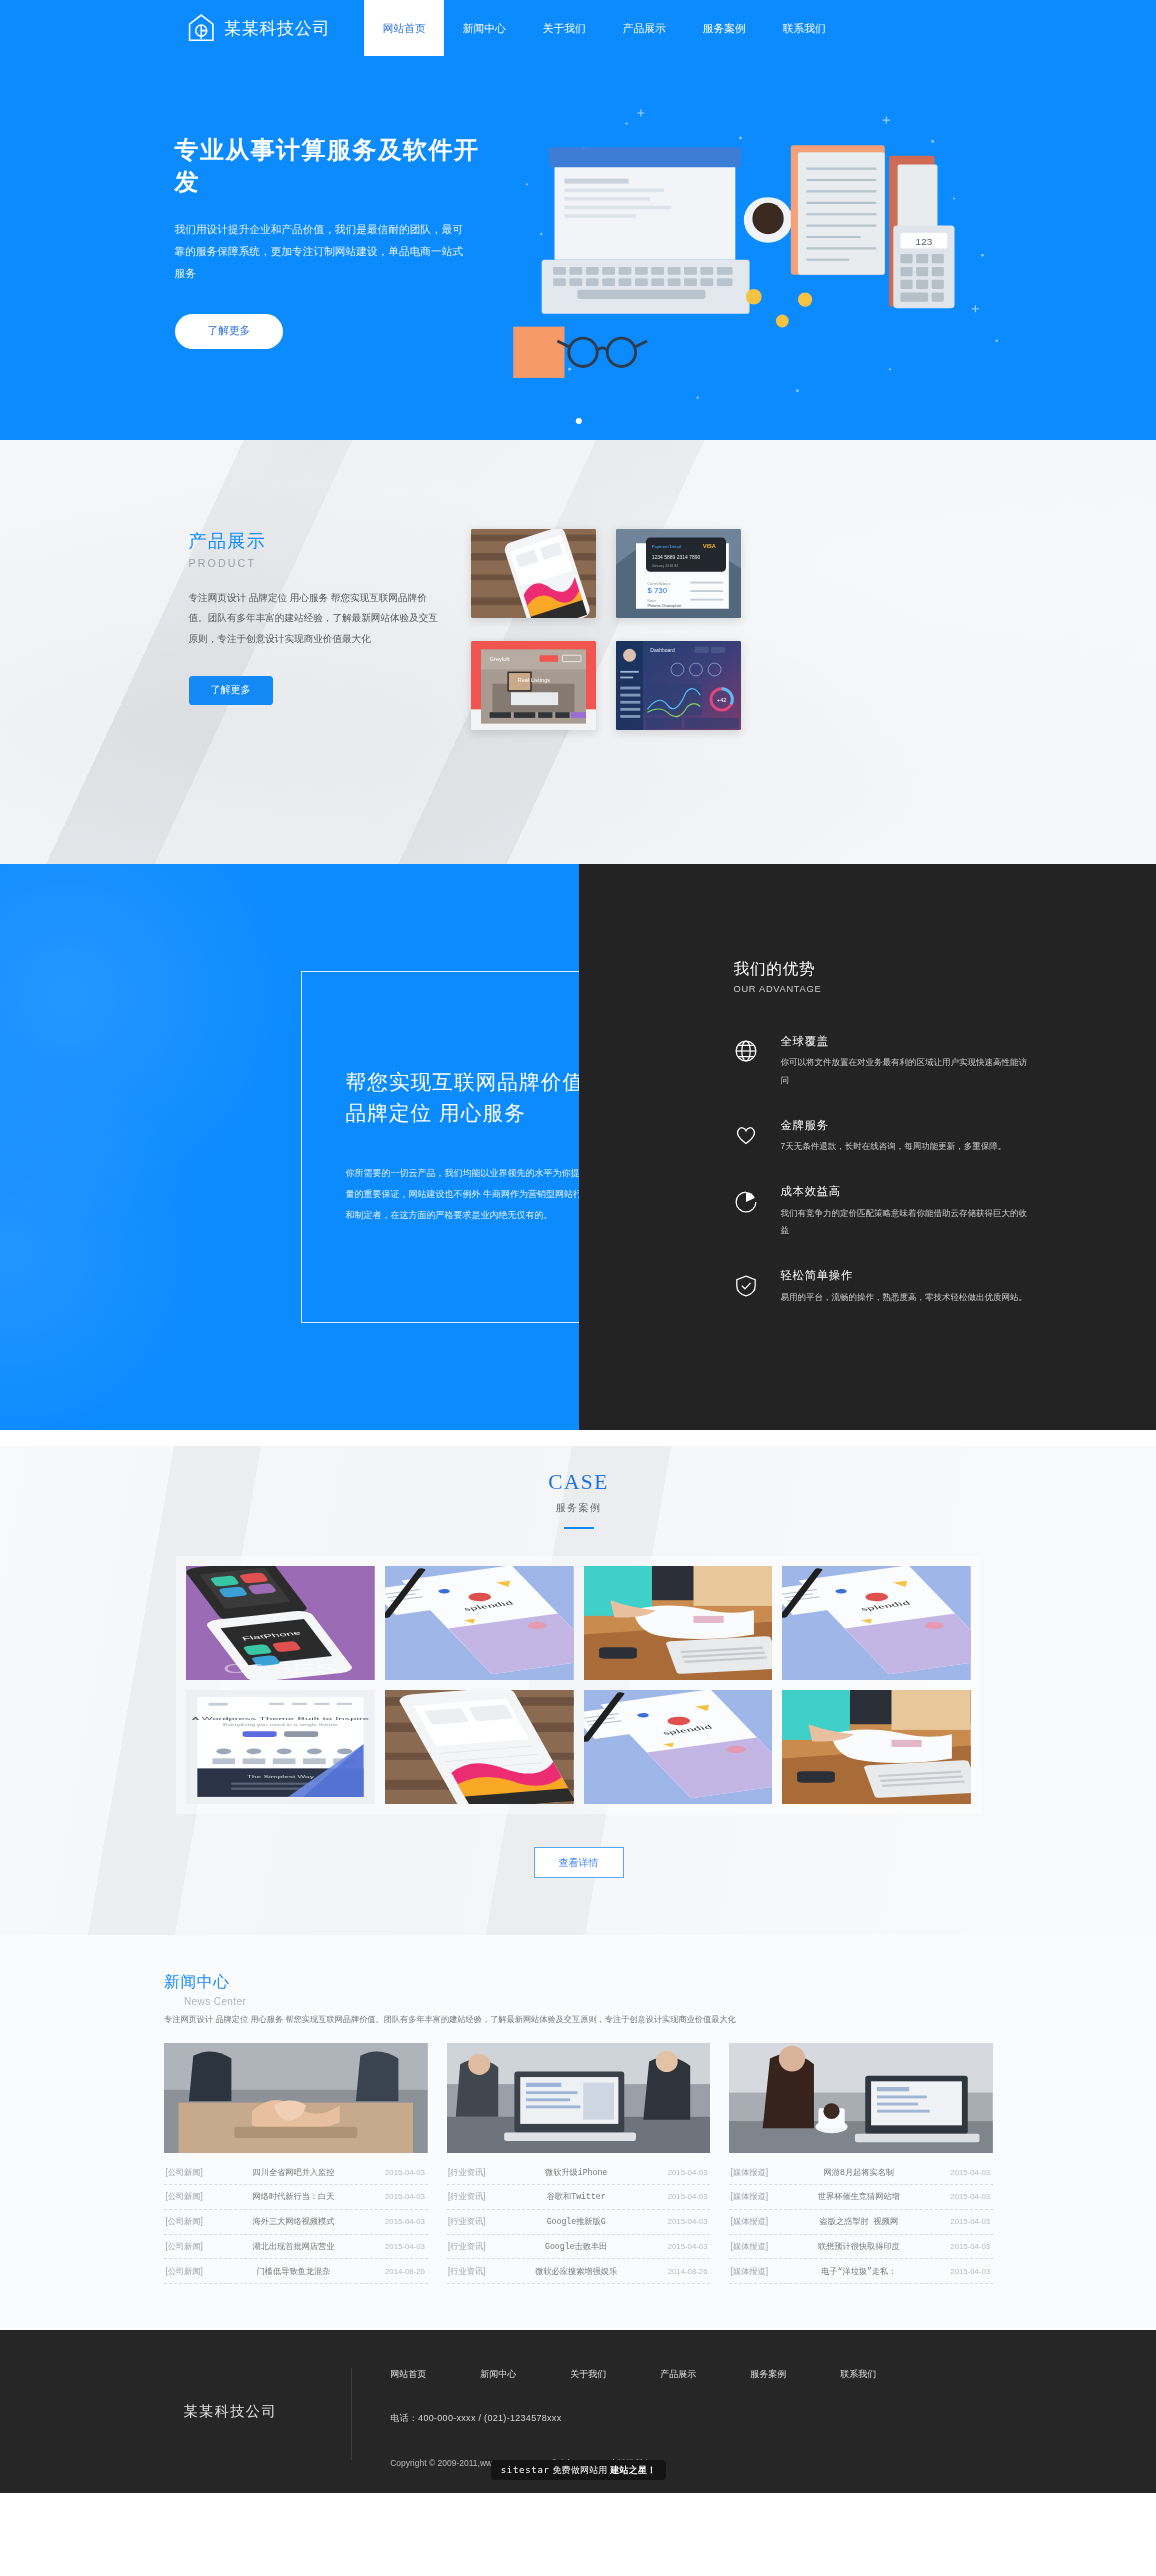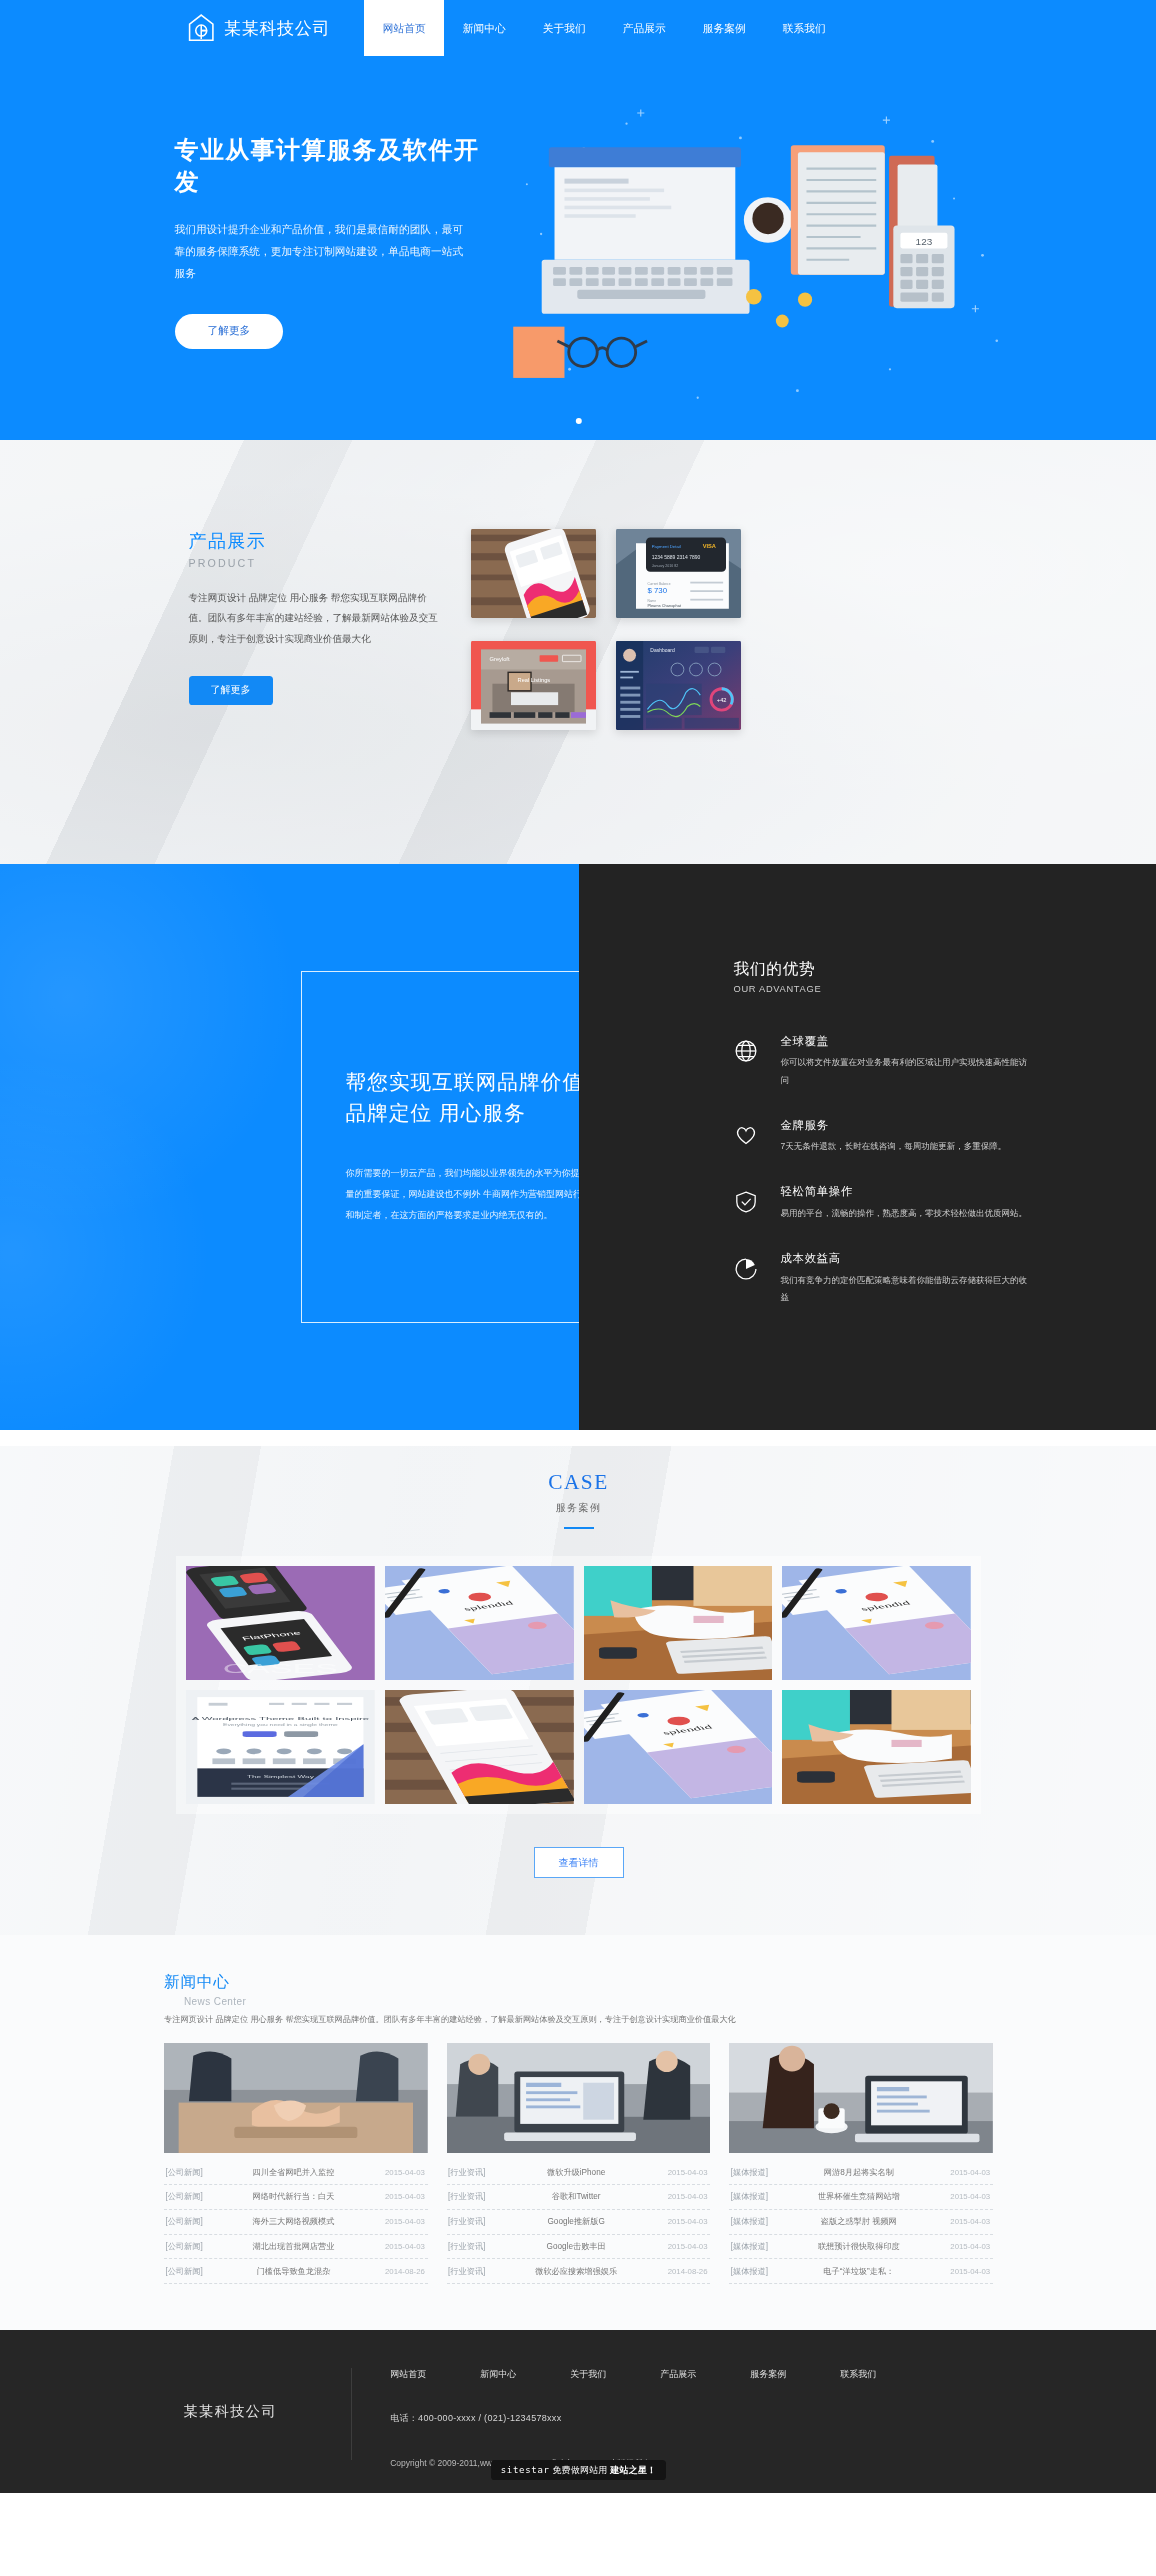--- a/index.html
+++ b/index.html
@@ -138,21 +138,21 @@
   .news-desc { font-size:8.2px; color:#777; margin-top:6.4px; }
   .news-cols { display:grid; grid-template-columns:repeat(3,1fr); gap:19px; margin-top:18.5px;text-align:center; }
   .news-thumb { height:110px; overflow:hidden; }
   .news-thumb svg { display:block; width:100%; height:100%; }
   .news-list { margin-top:7.1px; }
   .news-row {
     display:flex; align-items:center; justify-content:space-between;
     border-bottom:0.7px dashed #d8dde2; padding:6.4px 2.8px 6.4px 1.4px; cursor:pointer;
   }
   .news-row .cat { color:#9aa2aa; font-size:8.2px; flex:none; }
-  .news-row .tt { color:#777; font-size:8.2px; flex:1; padding-left:5px; white-space:nowrap; overflow:hidden; text-overflow:ellipsis; }
+  .news-row .tt { color:#777; font-size:8.2px; flex:1; padding-left:5px; white-space:nowrap; overflow:hidden; text-overflow:ellipsis;font-family:Liberation Mono, monospace; }
   .news-row .dt { color:#b6bcc2; font-size:7.8px; flex:none; padding-left:5.7px; }
 
   
   .footer { background:#262626; padding:38px 0 0; }
   .footer-inner { width:840px; margin:0 auto; display:flex; }
   .f-brand { width:192px; color:#e3e3e3; font-size:14.2px; letter-spacing:1.4px; padding-left:25px; padding-top:34px; }
   .f-divider { width:0.7px; background:#3d3d3d; margin:0 0 10px 0; }
   .f-right { flex:1; padding-left:39px; }
   .f-nav { display:flex; }
   .f-nav a { color:#e0e0e0; font-size:9px; width:90px; text-decoration:none; cursor:pointer; }
@@ -488,40 +488,40 @@
             </div>
             <div class="adv-body">
               <div class="adv-item-h">金牌服务</div>
               <div class="adv-item-p">7天无条件退款，长时在线咨询，每周功能更新，多重保障。</div>
             </div>
           </div>
 
           <div class="adv-item">
             <div class="adv-icon">
               <svg width="24" height="24" viewBox="0 0 34 34" fill="none" stroke="#fff" stroke-width="1.8">
+                <path d="M17 17 V3 A14 14 0 0 1 29.5 11.5 Z" fill="#fff" stroke="none"></path>
+                <path d="M17 3 A14 14 0 1 0 31 17"></path>
+              </svg>
+            </div>
+            <div class="adv-body">
+              <div class="adv-item-h">成本效益高</div>
+              <div class="adv-item-p">我们有竞争力的定价匹配策略意味着你能借助云存储获得巨大的收益</div>
+            </div>
+          </div>
+
+          <div class="adv-item">
+            <div class="adv-icon">
+              <svg width="24" height="24" viewBox="0 0 34 34" fill="none" stroke="#fff" stroke-width="1.8">
                 <path d="M17 3 L30 8 V17 C30 24 24 29 17 31 C10 29 4 24 4 17 V8 Z"></path>
                 <path d="M11 16.5 L15.5 21 L23.5 12.5"></path>
               </svg>
             </div>
             <div class="adv-body">
               <div class="adv-item-h">轻松简单操作</div>
               <div class="adv-item-p">易用的平台，流畅的操作，熟悉度高，零技术轻松做出优质网站。</div>
-            </div>
-          </div>
-
-          <div class="adv-item">
-            <div class="adv-icon">
-              <svg width="24" height="24" viewBox="0 0 34 34" fill="none" stroke="#fff" stroke-width="1.8">
-                <path d="M17 17 V3 A14 14 0 0 1 29.5 11.5 Z" fill="#fff" stroke="none"></path>
-                <path d="M17 3 A14 14 0 1 0 31 17"></path>
-              </svg>
-            </div>
-            <div class="adv-body">
-              <div class="adv-item-h">成本效益高</div>
-              <div class="adv-item-p">我们有竞争力的定价匹配策略意味着你能借助云存储获得巨大的收益</div>
             </div>
           </div>
 
         </div>
       </div>
     </div>
   </div>
 
   <div class="case">
     <div class="case-inner">

